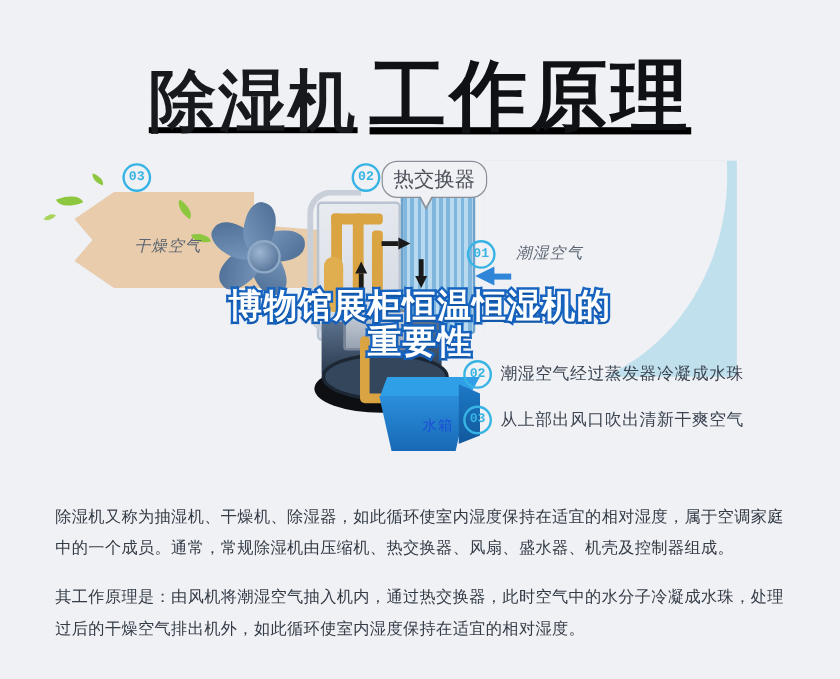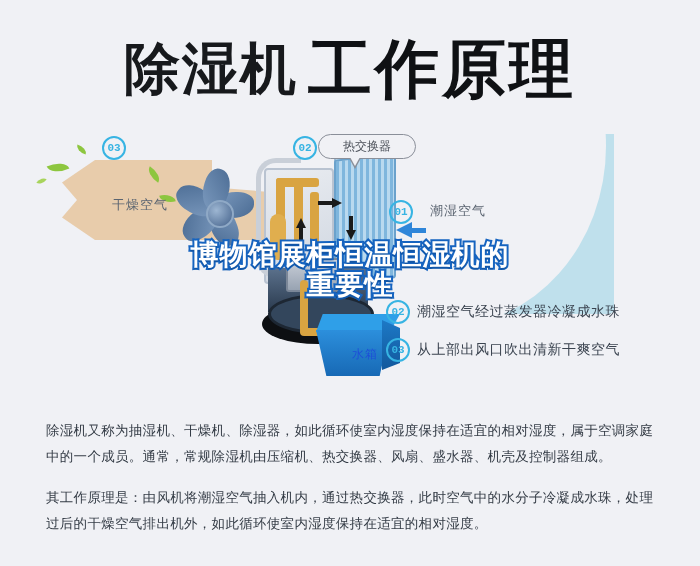--- a/index.html
+++ b/index.html
@@ -8,22 +8,23 @@
     width:700px;height:566px;
     background:#f0f1f5;
     font-family:"Liberation Sans","DejaVu Sans",sans-serif;
     overflow:hidden;position:relative;
   }
   .page{position:relative;width:700px;height:566px;background:#f0f1f5;}
 
   
   .title-wrap{
     position:absolute;left:0;top:26px;width:700px;height:86px;
-    display:flex;align-items:center;justify-content:center;
+    display:flex;align-items:flex-end;justify-content:center;
     letter-spacing:1px;
+    text-decoration:underline;
   }
   .title-a{
     font-size:56px;font-weight:bold;color:#17191c;
     line-height:1;letter-spacing:2px;
   }
   .title-b{
     font-size:64px;font-weight:bold;color:#0f1114;
     line-height:1;letter-spacing:3px;margin-left:10px;
   }
 
@@ -145,35 +146,35 @@
     font-size:11px;font-weight:bold;
     display:flex;align-items:center;justify-content:center;
     background:transparent;letter-spacing:0;font-family:Liberation Mono, monospace;
   }
   .badge-03{left:102px;top:18px;}
   .badge-02{left:293px;top:18px;}
   .badge-01{left:389px;top:50px;margin-top:32px;}
 
   .bubble{
     position:absolute;left:318px;top:16px;
-    padding:3px 24px;border:1.5px solid #8a8f99;border-radius:13px;
-    background:#f0f1f5;color:#4b5059;font-size:12px;white-space:nowrap;
+    padding:3px 9px;border:1.5px solid #8a8f99;border-radius:13px;
+    background:#f0f1f5;color:#4b5059;font-size:17px;white-space:nowrap;
   }
   .bubble:after{
     content:"";position:absolute;left:30px;bottom:-11px;
     width:0;height:0;border-left:6px solid transparent;border-right:6px solid transparent;
     border-top:11px solid #8a8f99;
   }
   .bubble:before{
     content:"";position:absolute;left:31px;bottom:-8px;z-index:2;
     width:0;height:0;border-left:5px solid transparent;border-right:5px solid transparent;
     border-top:9px solid #f0f1f5;
   }
 
-  .dlabel{position:absolute;font-size:13px;color:#5a6470;white-space:nowrap;letter-spacing:1px;}
+  .dlabel{position:absolute;font-size:13px;color:#5a6470;white-space:nowrap;letter-spacing:1px;font-style:italic;}
   .lab-dry{left:112px;top:78px;}
   .lab-humid{left:382px;top:84px;margin-left:48px;}
 
   
   .legend{position:absolute;left:386px;top:182px;width:300px;}
   .legend-row{display:flex;align-items:center;margin-bottom:14px;}
   .legend-row .num-badge{position:static;margin-right:7px;flex:none;}
   .legend-text{font-size:14px;color:#3b4450;white-space:nowrap;letter-spacing:.5px;}
 
   

